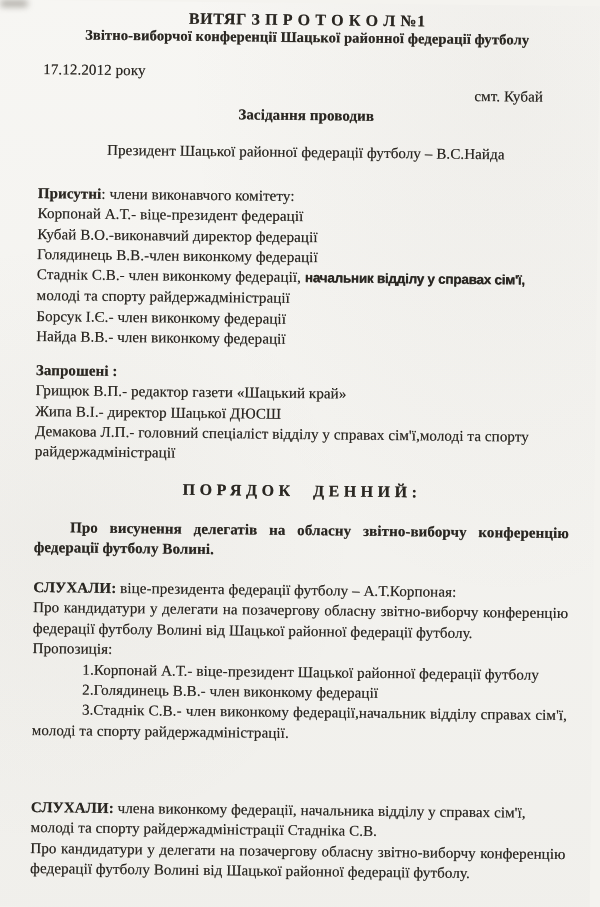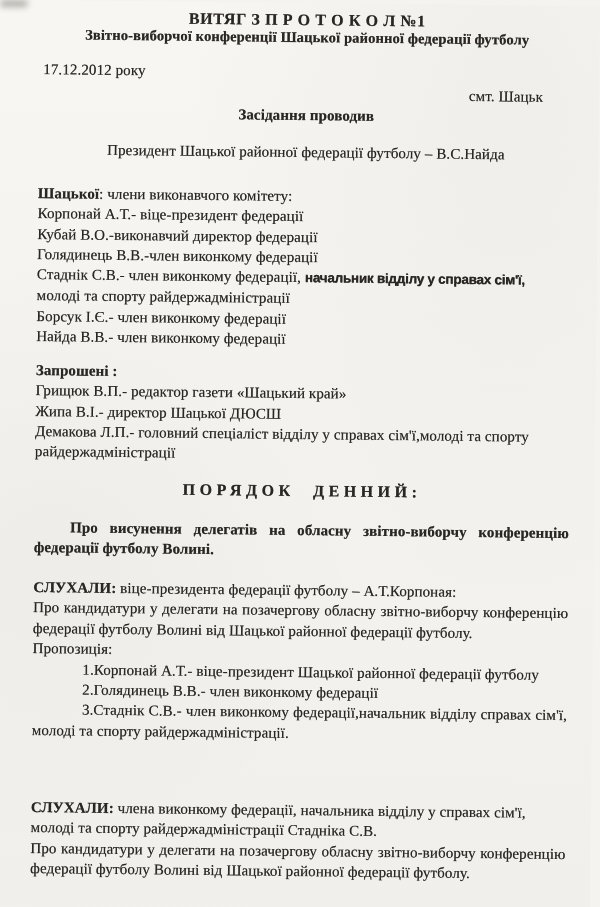--- a/index.html
+++ b/index.html
@@ -52,27 +52,27 @@
 <body>
 
 <div class="sheet">
 
   <div class="abs center b col" style="top:8px;">
     <div class="title1">ВИТЯГ  З  П Р О Т О К О Л №1</div>
     <div class="title2">Звітно-виборчої конференції Шацької районної федерації футболу</div>
   </div>
 
   <div class="abs" style="top:61px;left:44px;">17.12.2012 року</div>
-  <div class="abs" style="top:83px;right:56px;">смт. Шацьк</div>
+  <div class="abs" style="top:83px;right:56px;">смт. Кубай</div>
 
   <div class="abs center b col" style="top:104px;">Засідання проводив</div>
   <div class="abs center col" style="top:141px;">Президент Шацької районної федерації футболу – В.С.Найда</div>
 
   <div class="abs col lh" style="top:183px;">
-    <p><span class="b">Шацької</span><span>: члени виконавчого комітету:</span></p>
+    <p><span class="b">Присутні</span><span>: члени виконавчого комітету:</span></p>
     <p>Корпонай А.Т.- віце-президент федерації</p>
     <p>Кубай В.О.-виконавчий директор федерації</p>
     <p>Голядинець В.В.-член виконкому федерації</p>
     <p><span>Стаднік С.В.- член виконкому федерації, </span><span class="cond">начальник відділу у справах сім'ї,</span><span> молоді та спорту райдержадміністрації</span></p>
     <p>Борсук І.Є.- член виконкому федерації</p>
     <p>Найда В.В.- член виконкому федерації</p>
   </div>
 
   <div class="abs col lh" style="top:360px;">
     <p class="b">Запрошені :</p>

